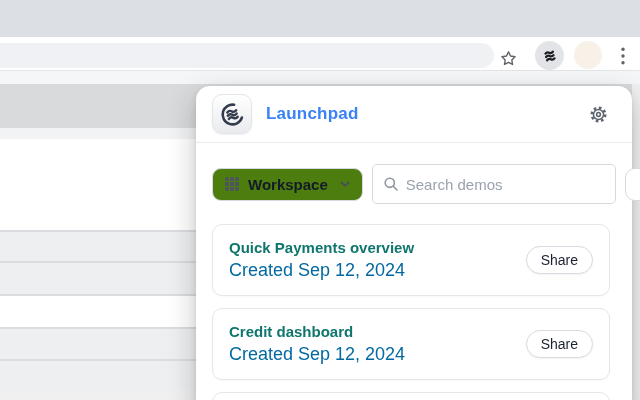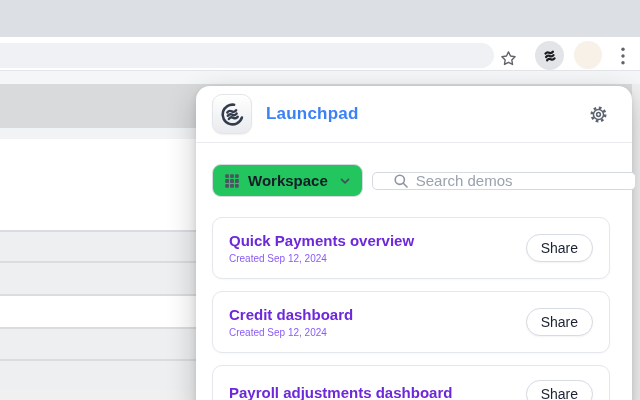--- a/index.html
+++ b/index.html
@@ -33,38 +33,38 @@
            border-radius:14px; box-shadow:0 10px 30px rgba(0,0,0,.22), 0 2px 6px rgba(0,0,0,.10); }
   .popup-header { height:57px; display:flex; align-items:center; padding:0 22px 0 16px; border-bottom:1px solid #e9ebef; }
   .app-logo { width:40px; height:40px; border-radius:10px; flex:0 0 auto;
               background:linear-gradient(180deg,#ffffff 0%,#e9ebee 100%);
               border:1px solid #e3e5e9; box-shadow:0 1px 2px rgba(0,0,0,.06);
               display:flex; align-items:center; justify-content:center; }
   .app-title { margin-left:14px; font-size:17px; font-weight:700; color:#3b82f6; letter-spacing:.2px; }
   .gear-btn { margin-left:auto; width:24px; height:24px; display:flex; align-items:center; justify-content:center; cursor:pointer; }
 
   .controls { display:flex; align-items:center; gap:9px; padding:21px 12px 0 16px; }
-  .ws-btn { height:33px; border:1px solid #d5d9e0; border-radius:9px; background:#22c55e; cursor:pointer;
+  .ws-btn { height:33px; border:1px solid #d5d9e0; border-radius:9px; background:#4d7c0f; cursor:pointer;
             display:flex; align-items:center; gap:8px; padding:0 11px;
             font-family:"Liberation Sans", sans-serif; font-size:15px; font-weight:700; color:#141b28; }
   .ws-btn .chev { margin-left:3px; display:flex; }
-  .search-box { flex:1; height:18px; border:1px solid #d5d9e0; border-radius:5px; background:#fff;
-                display:flex; align-items:center; gap:7px; padding:0 20px; }
+  .search-box { flex:1; height:40px; border:1px solid #d5d9e0; border-radius:5px; background:#fff;
+                display:flex; align-items:center; gap:7px; padding:0 10px; }
   .search-box input { border:0; outline:0; flex:1; min-width:0; background:transparent;
                       font-family:"Liberation Sans", sans-serif; font-size:15px; color:#2a3140; }
   .search-box input::placeholder { color:#9aa2ae; }
   .filter-btn { flex:0 0 auto; width:42px; height:33px; border:1px solid #d5d9e0; border-radius:10px;
                 background:#fff; cursor:pointer; display:flex; align-items:center; justify-content:center; }
 
   .demo-list { padding:20px 22px 0 16px; }
   .demo-card { border:1px solid #e4e7eb; border-radius:10px; background:#fff; cursor:pointer;
                display:flex; align-items:center; justify-content:space-between;
                padding:14px 16px; margin-bottom:12px; box-shadow:0 1px 2px rgba(16,24,40,.03); }
-  .demo-title   { font-size:15px; font-weight:700; color:#6d28d9; margin-bottom:4px; }
-  .demo-created { font-size:10px; color:#8b5cf6; }
+  .demo-title   { font-size:15px; font-weight:700; color:#0f766e; margin-bottom:4px; }
+  .demo-created { font-size:18px; color:#0369a1; }
   .share-btn { border:1px solid #d7dbe2; border-radius:16px; background:#fff; cursor:pointer;
                padding:5px 14px; font-family:"Liberation Sans", sans-serif;
                font-size:14px; font-weight:400; color:#1a2130; box-shadow:0 1px 2px rgba(16,24,40,.05); }
   svg { display:block; }
 </style>
 </head>
 <body>
 
 <div class="screen">
 

